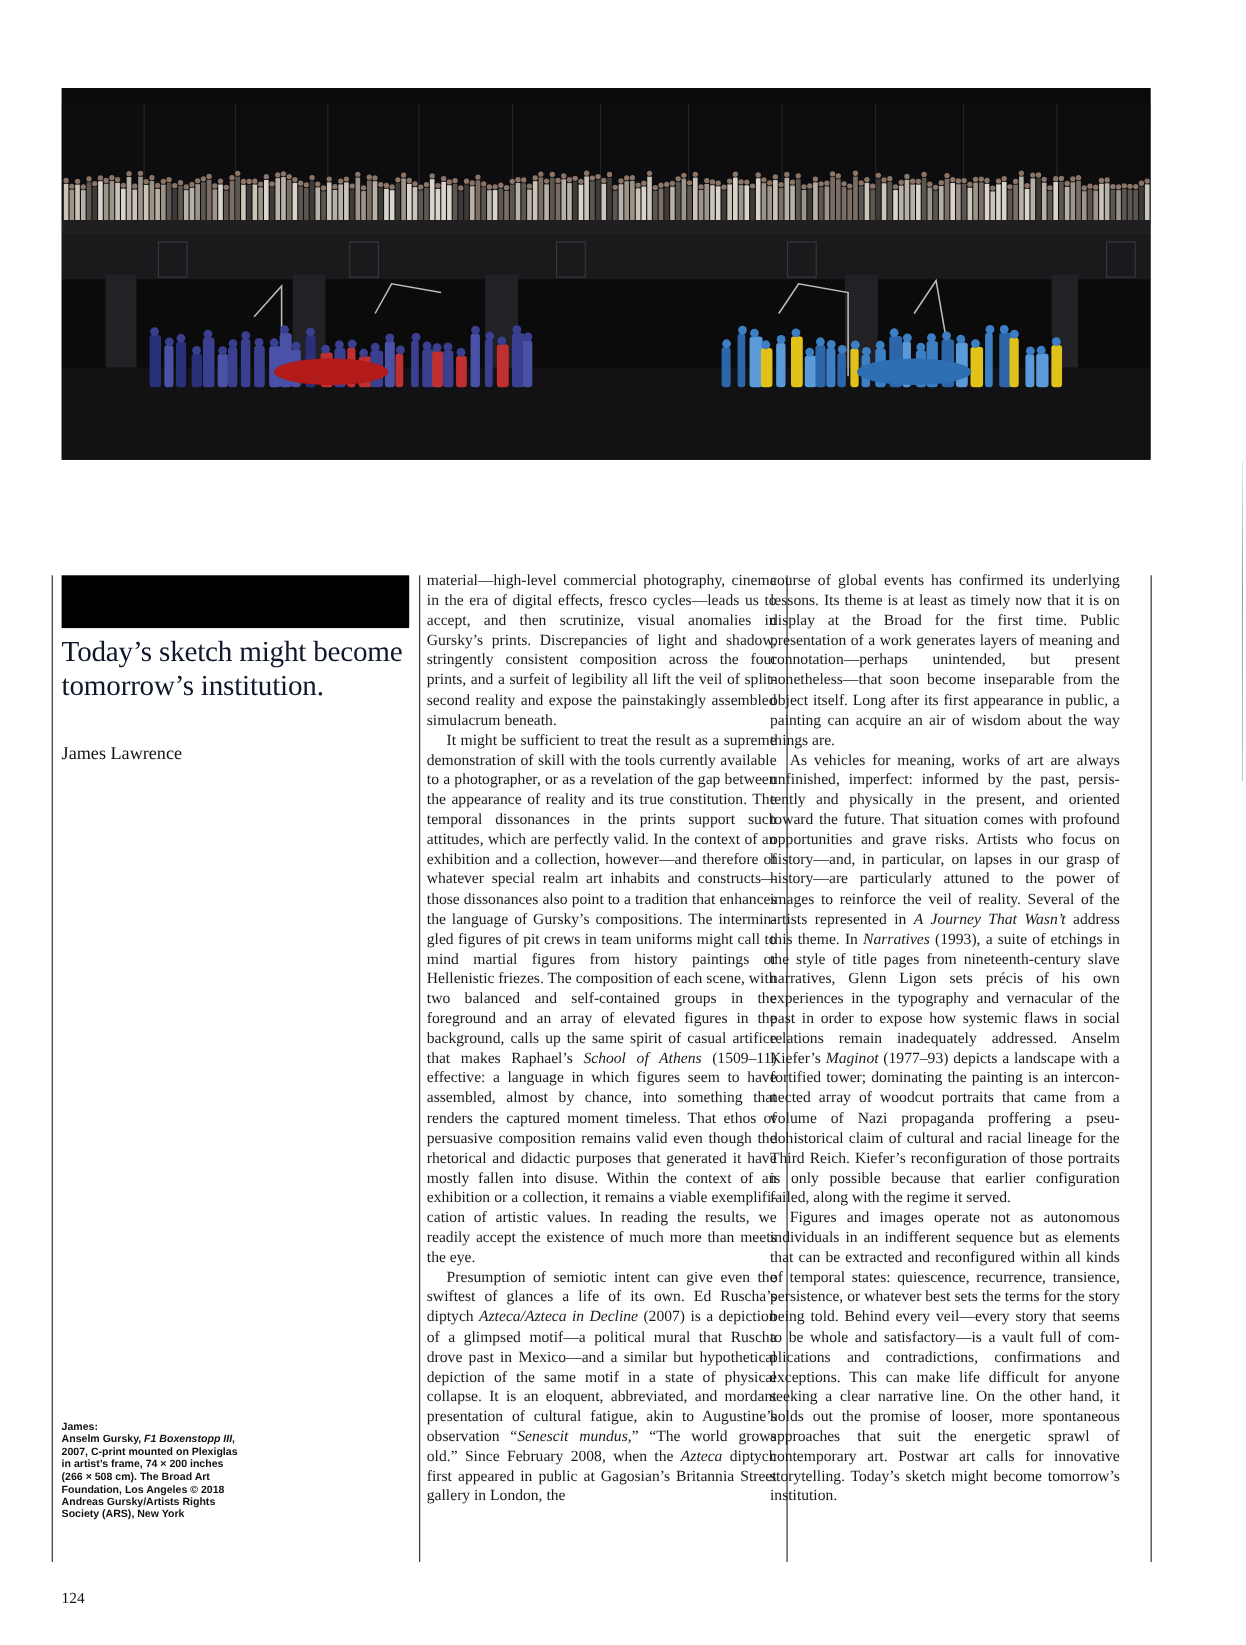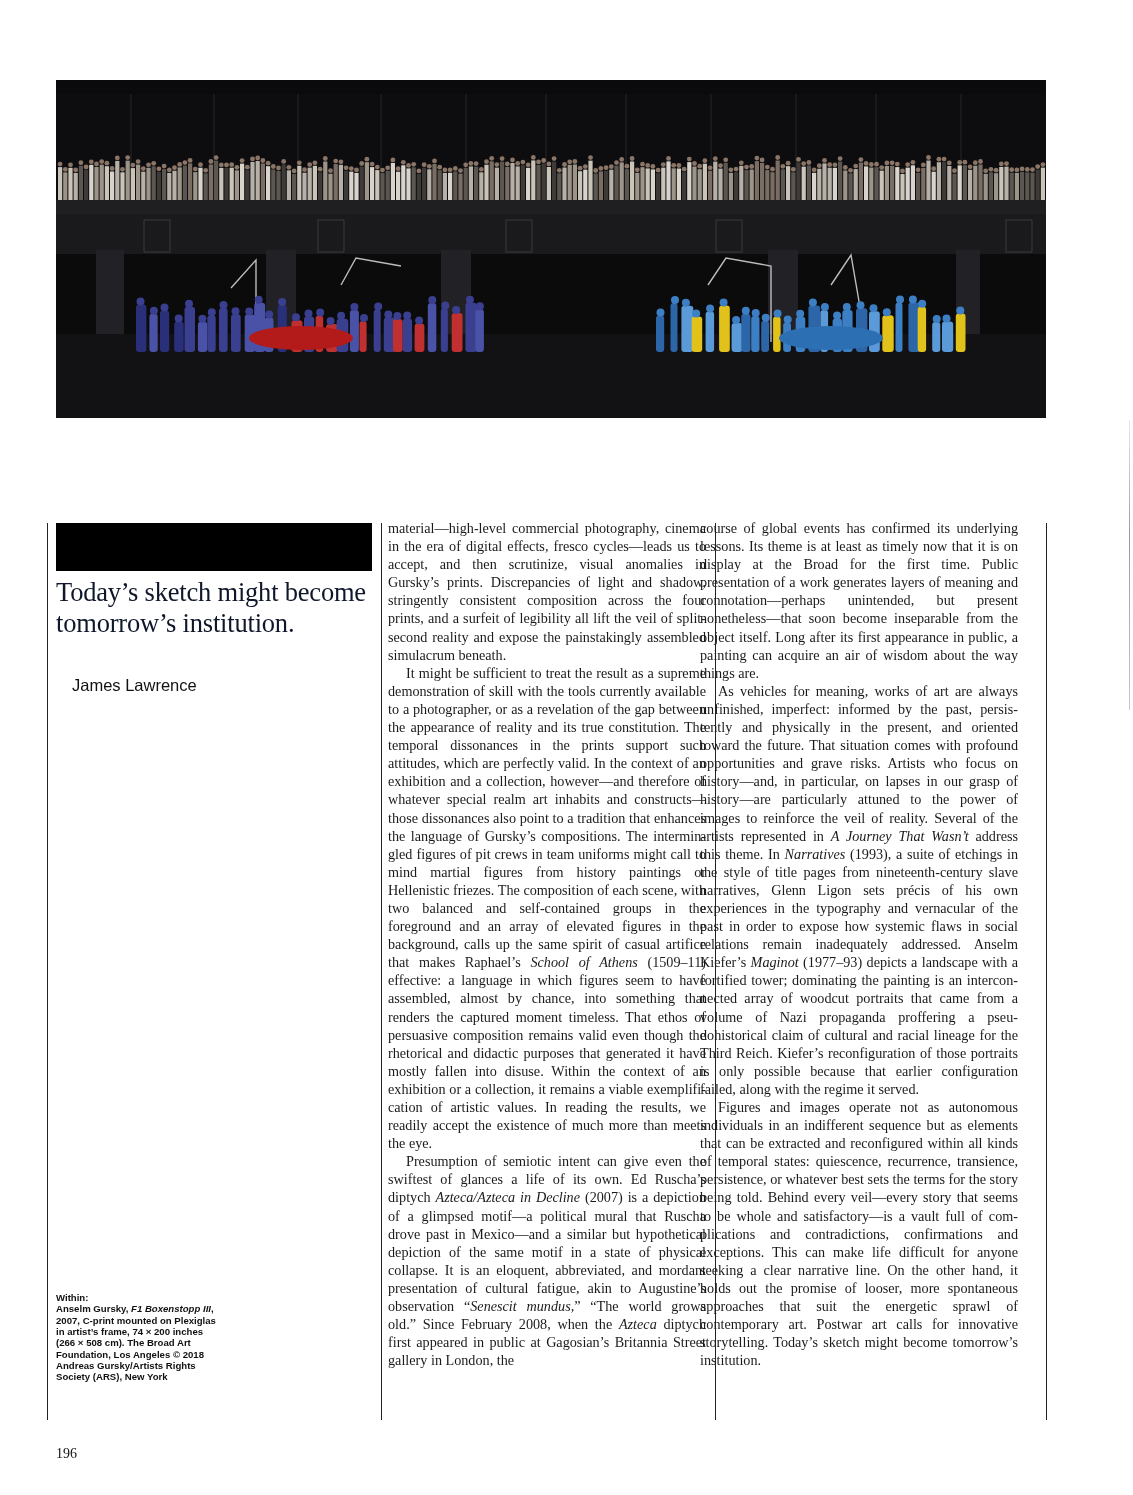--- a/index.html
+++ b/index.html
@@ -24,22 +24,22 @@
 
     .blackbar { position: absolute; left: 56px; top: 523px; width: 316px; height: 48px; background: #000; }
 
     .headline {
       position: absolute; left: 56px; top: 577px; width: 320px;
       font-family: "Liberation Serif", "DejaVu Serif", serif;
       font-size: 26.5px; line-height: 30.5px; letter-spacing: -0.2px; color: #0f172a;
       margin: 0; font-weight: normal;
     }
     .byline {
-      position: absolute; left: 72px; top: 675px;
-      font-family: Liberation Sans, sans-serif;
+      position: absolute; left: 56px; top: 675px;
+      font-family: Liberation Serif, serif;
       font-size: 16.5px; line-height: 20px; color: #111;
     }
 
     .caption {
       position: absolute; left: 56px; top: 1292px; width: 160px;
       font-family: "Liberation Sans", "DejaVu Sans", sans-serif;
       font-weight: bold; font-size: 9.6px; line-height: 11.35px; color: #111;
     }
     .caption i { font-style: italic; }
 
@@ -623,29 +623,29 @@
 <div class="rule rule-left"></div>
 <div class="rule rule-c1"></div>
 <div class="rule rule-c2"></div>
 <div class="rule rule-right"></div>
 
 <div class="blackbar"></div>
 <h2 class="headline">Today’s sketch might become tomorrow’s institution.</h2>
 <div class="byline">James Lawrence</div>
 
 <div class="caption">
-  <div>Within:</div>
+  <div>James:</div>
   <span>Anselm Gursky, </span><i>F1 Boxenstopp III</i><span>, 2007, C-print mounted on Plexiglas in artist’s frame, 74 × 200 inches (266 × 508 cm). The Broad Art Foundation, Los Angeles © 2018 Andreas Gursky/Artists Rights Society (ARS), New York</span>
 </div>
 
 <div class="col col-1">
   <p>material—high-level commercial photography, cin­ema in the era of digital effects, fresco cycles—leads us to accept, and then scrutinize, visual anoma­lies in Gursky’s prints. Discrepancies of light and shadow, stringently consistent composition across the four prints, and a surfeit of legibility all lift the veil of split-second reality and expose the painstak­ingly assembled simulacrum beneath.</p>
   <p class="indent"><span>It might be sufficient to treat the result as a supreme demonstration of skill with the tools cur­rently available to a photographer, or as a revela­tion of the gap between the appearance of reality and its true constitution. The temporal dissonances in the prints support such attitudes, which are per­fectly valid. In the context of an exhibition and a collection, however—and therefore of whatever spe­cial realm art inhabits and constructs—those disso­nances also point to a tradition that enhances the language of Gursky’s compositions. The intermin­gled figures of pit crews in team uniforms might call to mind martial figures from history paint­ings or Hellenistic friezes. The composition of each scene, with two balanced and self-contained groups in the foreground and an array of elevated figures in the background, calls up the same spirit of casual artifice that makes Raphael’s </span><i>School of Athens</i><span> (1509–11) effective: a language in which fig­ures seem to have assembled, almost by chance, into something that renders the captured moment timeless. That ethos of persuasive composition remains valid even though the rhetorical and didactic purposes that generated it have mostly fallen into disuse. Within the context of an exhibi­tion or a collection, it remains a viable exemplifi­cation of artistic values. In reading the results, we readily accept the existence of much more than meets the eye.</span></p>
   <p class="indent"><span>Presumption of semiotic intent can give even the swiftest of glances a life of its own. Ed Rus­cha’s diptych </span><i>Azteca/Azteca in Decline</i><span> (2007) is a depiction of a glimpsed motif—a political mural that Ruscha drove past in Mexico—and a similar but hypothetical depiction of the same motif in a state of physical collapse. It is an eloquent, abbrevi­ated, and mordant presentation of cultural fatigue, akin to Augustine’s observation “</span><i>Senescit mundus,</i><span>” “The world grows old.” Since February 2008, when the </span><i>Azteca</i><span> diptych first appeared in public at Gagosian’s Britannia Street gallery in London, the</span></p>
 </div>
 
 <div class="col col-2">
   <p>course of global events has confirmed its underly­ing lessons. Its theme is at least as timely now that it is on display at the Broad for the first time. Public presentation of a work generates layers of meaning and connotation—perhaps unintended, but present nonetheless—that soon become inseparable from the object itself. Long after its first appearance in public, a painting can acquire an air of wisdom about the way things are.</p>
   <p class="indent"><span>As vehicles for meaning, works of art are always unfinished, imperfect: informed by the past, persis­tently and physically in the present, and oriented toward the future. That situation comes with pro­found opportunities and grave risks. Artists who focus on history—and, in particular, on lapses in our grasp of history—are particularly attuned to the power of images to reinforce the veil of real­ity. Several of the artists represented in </span><i>A Jour­ney That Wasn’t</i><span> address this theme. In </span><i>Narratives</i><span> (1993), a suite of etchings in the style of title pages from nineteenth-century slave narratives, Glenn Ligon sets précis of his own experiences in the typography and vernacular of the past in order to expose how systemic flaws in social relations remain inadequately addressed. Anselm Kiefer’s </span><i>Maginot</i><span> (1977–93) depicts a landscape with a forti­fied tower; dominating the painting is an intercon­nected array of woodcut portraits that came from a volume of Nazi propaganda proffering a pseu­dohistorical claim of cultural and racial lineage for the Third Reich. Kiefer’s reconfiguration of those portraits is only possible because that earlier con­figuration failed, along with the regime it served.</span></p>
   <p class="indent">Figures and images operate not as autono­mous individuals in an indifferent sequence but as elements that can be extracted and reconfig­ured within all kinds of temporal states: quies­cence, recurrence, transience, persistence, or whatever best sets the terms for the story being told. Behind every veil—every story that seems to be whole and satisfactory—is a vault full of com­plications and contradictions, confirmations and exceptions. This can make life difficult for anyone seeking a clear narrative line. On the other hand, it holds out the promise of looser, more spontane­ous approaches that suit the energetic sprawl of contemporary art. Postwar art calls for innovative storytelling. Today’s sketch might become tomor­row’s institution.</p>
 </div>
 
-<div class="pagenum">196</div>
+<div class="pagenum">124</div>
 
 </body></html>

